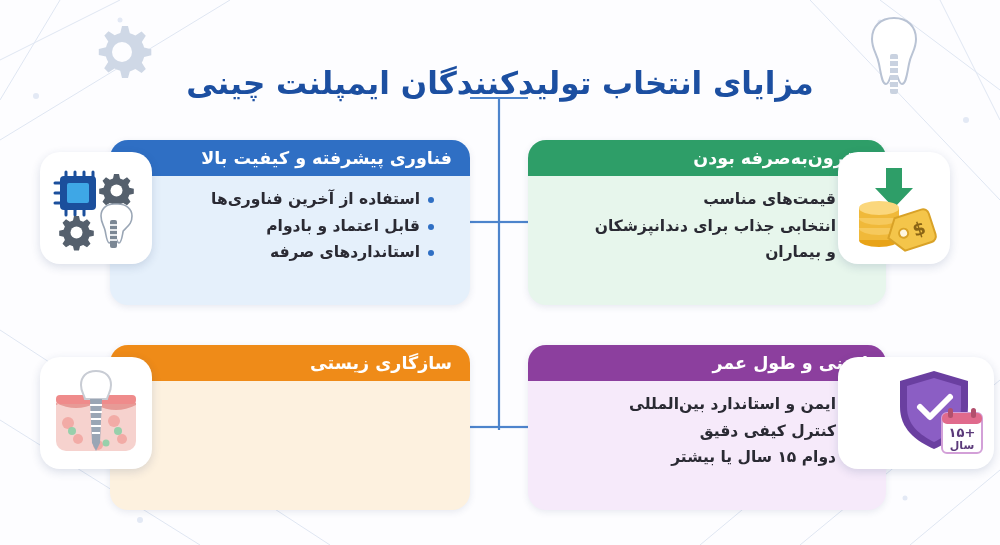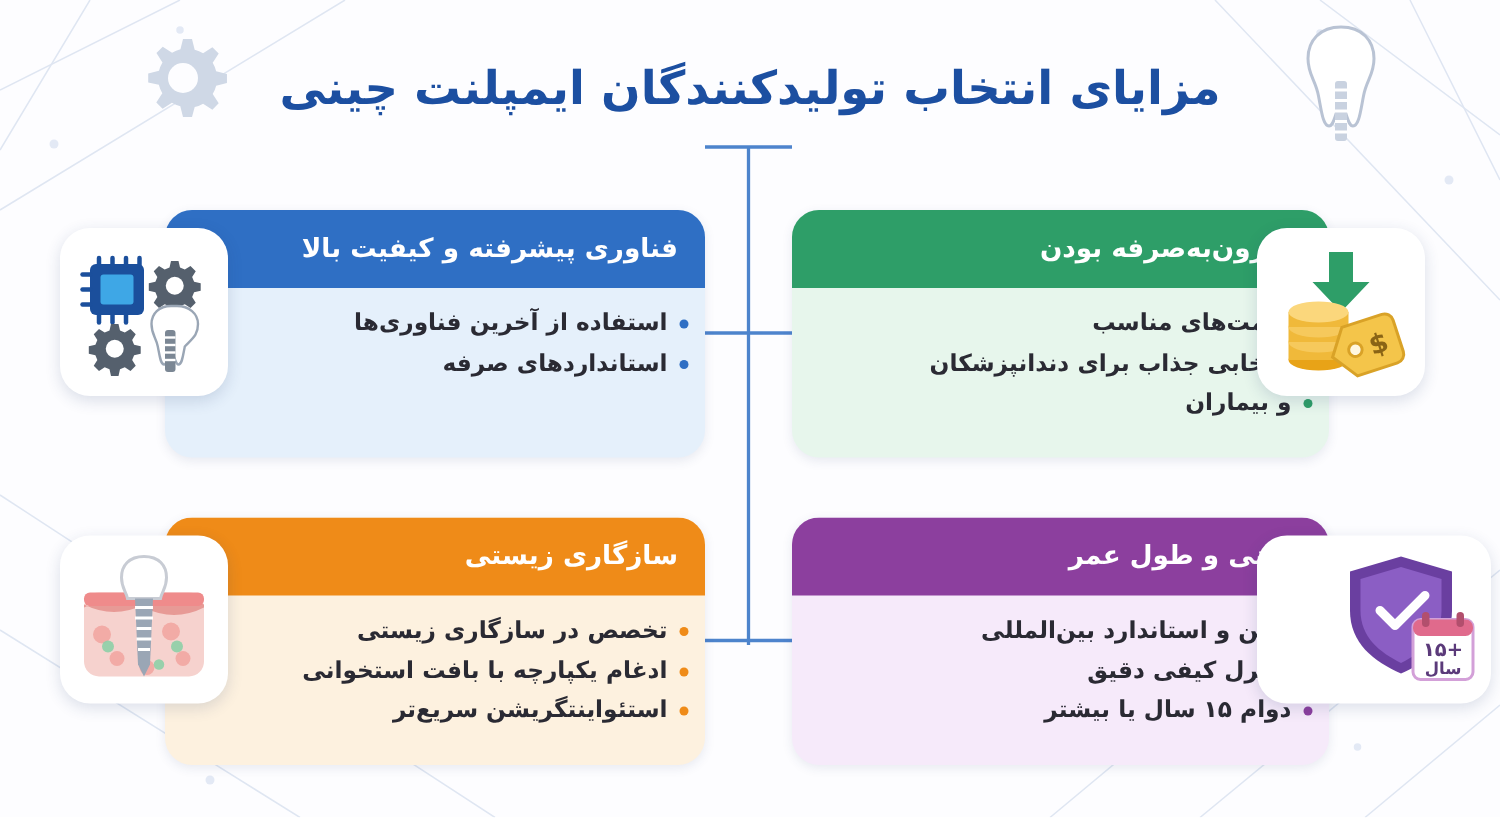--- a/index.html
+++ b/index.html
@@ -21,21 +21,21 @@
   .bg-lines {
     position: absolute;
     inset: 0;
     z-index: 0;
     pointer-events: none;
   }
 
   
   .title-row {
     position: absolute;
-    top: 12px;
+    top: 36px;
     left: 0;
     right: 0;
     height: 96px;
     z-index: 5;
     display: flex;
     align-items: center;
     justify-content: center;
     gap: 10px;
   }
   .title-text {
@@ -69,30 +69,30 @@
 
   
   .card {
     position: absolute;
     border-radius: 18px;
     overflow: hidden;
     z-index: 3;
     box-shadow: 0 2px 7px rgba(40,60,110,.10);
   }
   .card-head {
-    height: 52px;
+    height: 36px;
     display: flex;
     align-items: center;
     padding: 0 18px;
     color: #ffffff;
     font-size: 17.5px;
     font-weight: bold;
   }
   .card-body {
-    padding: 10px 8px 12px 14px;
+    padding: 10px 33px 12px 14px;
   }
   .bullets {
     list-style: none;
     margin: 0;
     padding: 0;
     direction: rtl;
   }
   .bullets li {
     position: relative;
     font-size: 15.5px;
@@ -218,20 +218,21 @@
         <line x1="24" y1="74" x2="32" y2="74"></line>
       </g>
     </svg>
   </div>
 
   <div class="card" id="card-tech">
     <div class="card-head">فناوری پیشرفته و کیفیت بالا</div>
     <div class="card-body">
       <ul class="bullets">
         <li>استفاده از آخرین فناوری‌ها</li>
+        <li>قابل اعتماد و بادوام</li>
         <li>استانداردهای صرفه</li>
       </ul>
     </div>
   </div>
   <div class="icon-badge" id="icon-tech">
     <svg width="96" height="96" viewBox="0 0 96 96">
 
       <rect x="12" y="16" width="36" height="34" rx="4" fill="#1b4f9c"></rect>
       <rect x="19" y="23" width="22" height="20" rx="2" fill="#3ea7e6"></rect>
       <g stroke="#1b4f9c" stroke-width="3" stroke-linecap="round">
@@ -296,27 +297,20 @@
       <g transform="rotate(-18 70 66)">
         <path d="M52 52 h28 a6 6 0 0 1 6 6 v22 a6 6 0 0 1-6 6 h-28 l-12-17 Z" fill="#f4c54a" stroke="#d9a227" stroke-width="2"></path>
         <circle cx="56" cy="69" r="4.5" fill="#fff7e0" stroke="#d9a227" stroke-width="2"></circle>
         <text x="72" y="76" font-size="18" font-weight="bold" fill="#8a6415" text-anchor="middle" font-family="DejaVu Sans, sans-serif">$</text>
       </g>
     </svg>
   </div>
 
   <div class="card" id="card-bio">
     <div class="card-head">سازگاری زیستی</div>
-    <div class="card-body">
-      <ul class="bullets">
-        <li>تخصص در سازگاری زیستی</li>
-        <li>ادغام یکپارچه با بافت استخوانی</li>
-        <li>استئواینتگریشن سریع‌تر</li>
-      </ul>
-    </div>
   </div>
   <div class="icon-badge" id="icon-bio">
     <svg width="96" height="96" viewBox="0 0 96 96">
       <rect x="8" y="30" width="80" height="56" rx="10" fill="#f6d2ce"></rect>
       <path d="M8 40 q20 -10 40 0 q20 10 40 0 v-2 q-20 -10 -40 0 q-20 10 -40 0 Z" fill="#e79a96"></path>
       <rect x="8" y="30" width="80" height="9" rx="4" fill="#ef8b8b"></rect>
       <g fill="#f2a7a2" opacity="0.9">
         <circle cx="20" cy="58" r="6"></circle>
         <circle cx="30" cy="74" r="5"></circle>
         <circle cx="66" cy="56" r="6"></circle>

